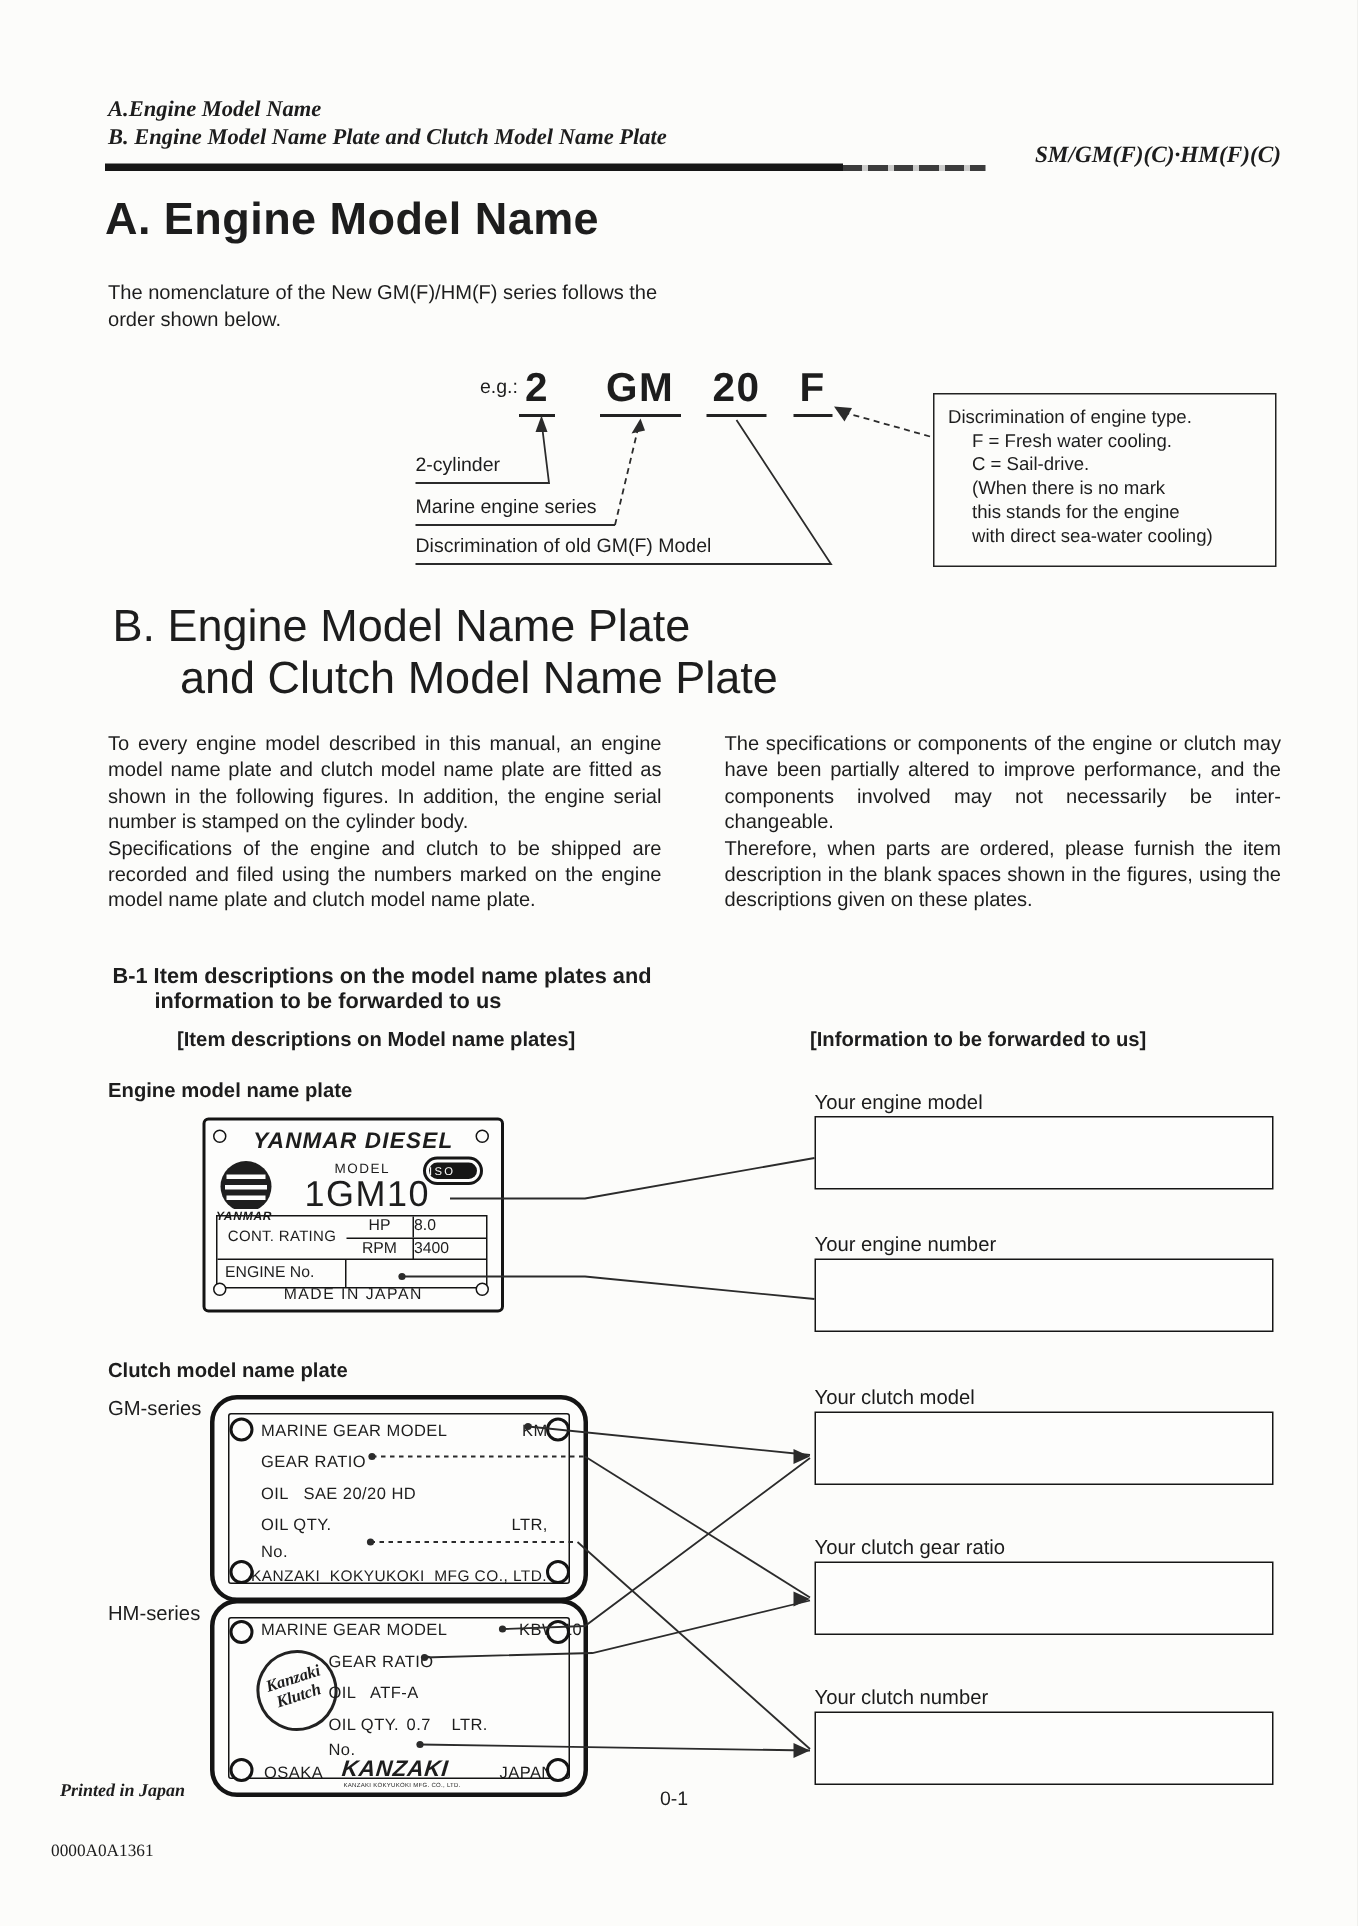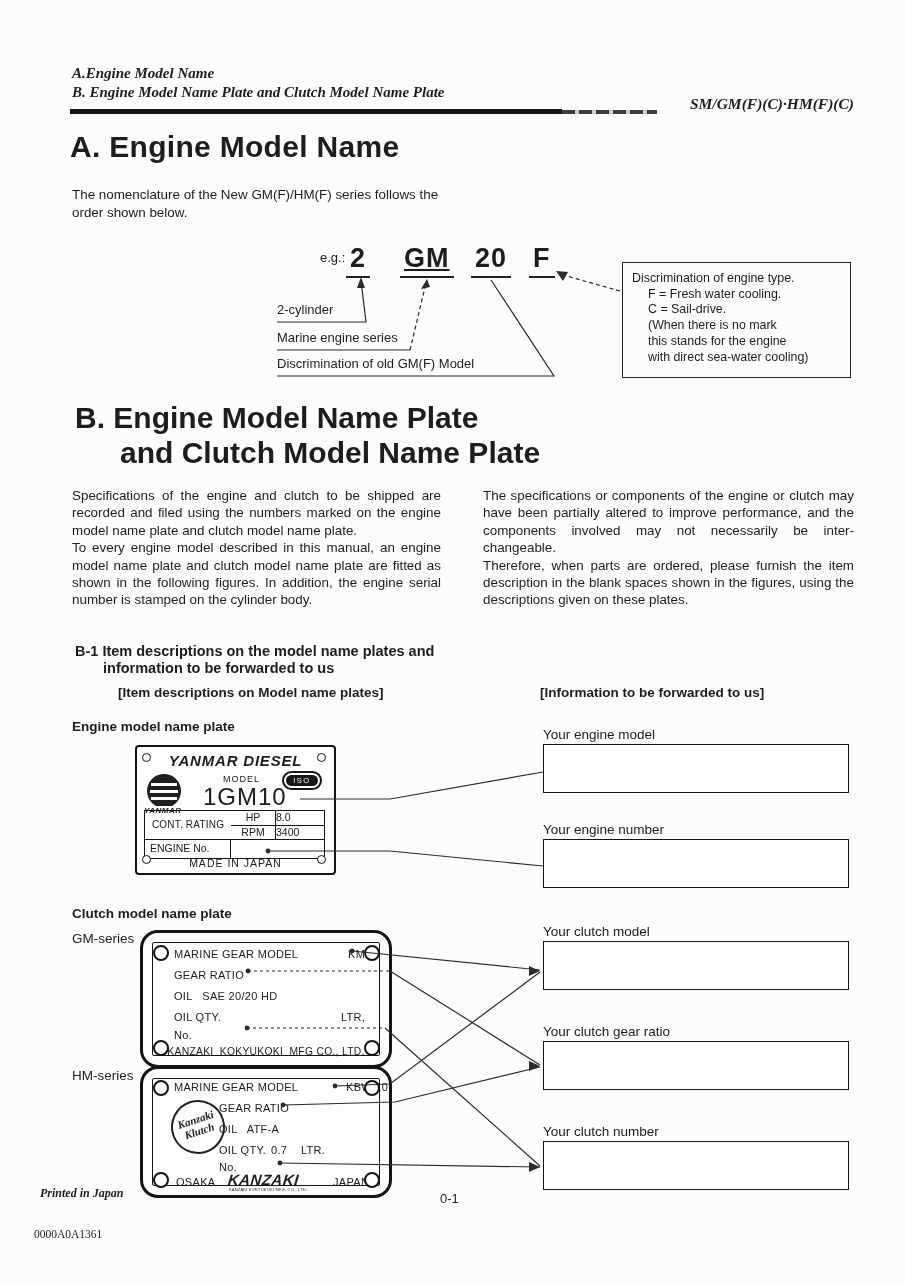--- a/index.html
+++ b/index.html
@@ -35,45 +35,45 @@
   <div class="abs serifit" style="left:72px;top:84px;font-size:15px;">B. Engine Model Name Plate and Clutch Model Name Plate</div>
   <div class="abs" style="left:70px;top:109px;width:492px;height:5px;background:#161616;"></div>
   <div class="abs" style="left:562px;top:110px;width:95px;height:3.5px;background:repeating-linear-gradient(90deg,#3c3c3c 0 13px,rgba(60,60,60,.25) 13px 17px);"></div>
   <div class="abs serifit" style="left:640px;top:95px;width:214px;text-align:right;font-size:15.5px;">SM/GM(F)(C)·HM(F)(C)</div>
 
   <div class="abs" style="left:70px;top:130px;font-size:30px;font-weight:bold;letter-spacing:.3px;">A. Engine Model Name</div>
   <div class="abs" style="left:72px;top:186px;width:376px;font-size:13.4px;line-height:17.5px;">The nomenclature of the New GM(F)/HM(F) series follows the order shown below.</div>
 
   <div class="abs" style="left:320px;top:250px;font-size:13px;">e.g.:</div>
   <div class="abs bigpart" style="left:346px;top:243px;">2</div>
-  <div class="abs bigpart" style="left:400px;top:243px;text-decoration:underline;">GM</div>
+  <div class="abs bigpart" style="left:400px;top:243px;">GM</div>
   <div class="abs bigpart" style="left:471px;top:243px;">20</div>
   <div class="abs bigpart" style="left:529px;top:243px;">F</div>
 
   <div class="abs" style="left:277px;top:302px;font-size:13px;">2-cylinder</div>
   <div class="abs" style="left:277px;top:330px;font-size:13px;">Marine engine series</div>
   <div class="abs" style="left:277px;top:356px;font-size:13px;">Discrimination of old GM(F) Model</div>
 
   <div class="abs notebox" style="left:622px;top:262px;width:229px;height:116px;box-sizing:border-box;">
     <div>Discrimination of engine type.</div>
     <div class="ind">F = Fresh water cooling.</div>
     <div class="ind">C = Sail-drive.</div>
     <div class="ind">(When there is no mark</div>
     <div class="ind">this stands for the engine</div>
     <div class="ind">with direct sea-water cooling)</div>
   </div>
 
-  <div class="abs" style="left:75px;top:400px;font-size:30px;font-weight:bold;line-height:35px;">
+  <div class="abs" style="left:75px;top:400px;font-size:30px;font-weight:normal;line-height:35px;">
     <div>B. Engine Model Name Plate</div>
     <div style="padding-left:45px;">and Clutch Model Name Plate</div>
   </div>
 
   <div class="abs" style="left:72px;top:487px;width:369px;font-size:13.4px;line-height:17.4px;">
+    <p class="jp" style="margin:0;">To every engine model described in this manual, an engine model name plate and clutch model name plate are fitted as shown in the following figures. In addition, the engine serial number is stamped on the cylinder body.</p>
     <p class="jp" style="margin:0;">Specifications of the engine and clutch to be shipped are recorded and filed using the numbers marked on the engine model name plate and clutch model name plate.</p>
-    <p class="jp" style="margin:0;">To every engine model described in this manual, an engine model name plate and clutch model name plate are fitted as shown in the following figures. In addition, the engine serial number is stamped on the cylinder body.</p>
   </div>
   <div class="abs" style="left:483px;top:487px;width:371px;font-size:13.4px;line-height:17.4px;">
     <p class="jp" style="margin:0;">The specifications or components of the engine or clutch may have been partially altered to improve performance, and the components involved may not necessarily be inter-changeable.</p>
     <p class="jp" style="margin:0;">Therefore, when parts are ordered, please furnish the item description in the blank spaces shown in the figures, using the descriptions given on these plates.</p>
   </div>
 
   <div class="abs" style="left:75px;top:643px;font-size:14.5px;font-weight:bold;line-height:16.5px;">
     <div>B-1 Item descriptions on the model name plates and</div>
     <div style="padding-left:28px;">information to be forwarded to us</div>
   </div>
@@ -94,21 +94,21 @@
       <div class="abs" style="left:4px;top:9px;width:26px;height:3px;background:#fdfdfc;"></div>
       <div class="abs" style="left:3px;top:16px;width:28px;height:3px;background:#fdfdfc;"></div>
       <div class="abs" style="left:4px;top:23px;width:26px;height:3px;background:#fdfdfc;"></div>
     </div>
     <div class="abs" style="left:6px;top:47px;font-size:8px;font-weight:bold;font-style:italic;background:#fdfdfc;padding:0 1px;letter-spacing:.5px;margin-top:12px;">YANMAR</div>
 
     <div class="abs" style="left:86px;top:27px;font-size:9px;letter-spacing:1px;">MODEL</div>
     <div class="abs" style="left:66px;top:36px;font-size:24px;font-weight:500;letter-spacing:1px;">1GM10</div>
 
     <div class="abs" style="left:145px;top:24px;width:40px;height:19px;border:2px solid #161616;border-radius:10px;box-sizing:border-box;">
-      <div class="abs" style="left:2px;top:2px;right:2px;bottom:2px;background:#161616;border-radius:6px;color:#fdfdfc;font-size:7.5px;line-height:11px;text-align:center;letter-spacing:1.5px;">ISO</div>
+      <div class="abs" style="left:2px;top:2px;right:2px;bottom:2px;background:#161616;border-radius:6px;color:#fdfdfc;font-size:7.5px;line-height:11px;letter-spacing:1.5px;">ISO</div>
     </div>
 
     <div class="abs" style="left:7px;top:63px;width:181px;border:1.5px solid #141414;box-sizing:border-box;">
       <div style="display:flex;height:28px;">
         <div style="width:86px;text-align:center;line-height:28px;font-size:10px;letter-spacing:.2px;">CONT. RATING</div>
         <div style="flex:1;">
           <div class="fracrow" style="border-bottom:1.4px solid #141414;">
             <div class="flab">HP</div>
             <div class="fval">8.0</div>
           </div>

